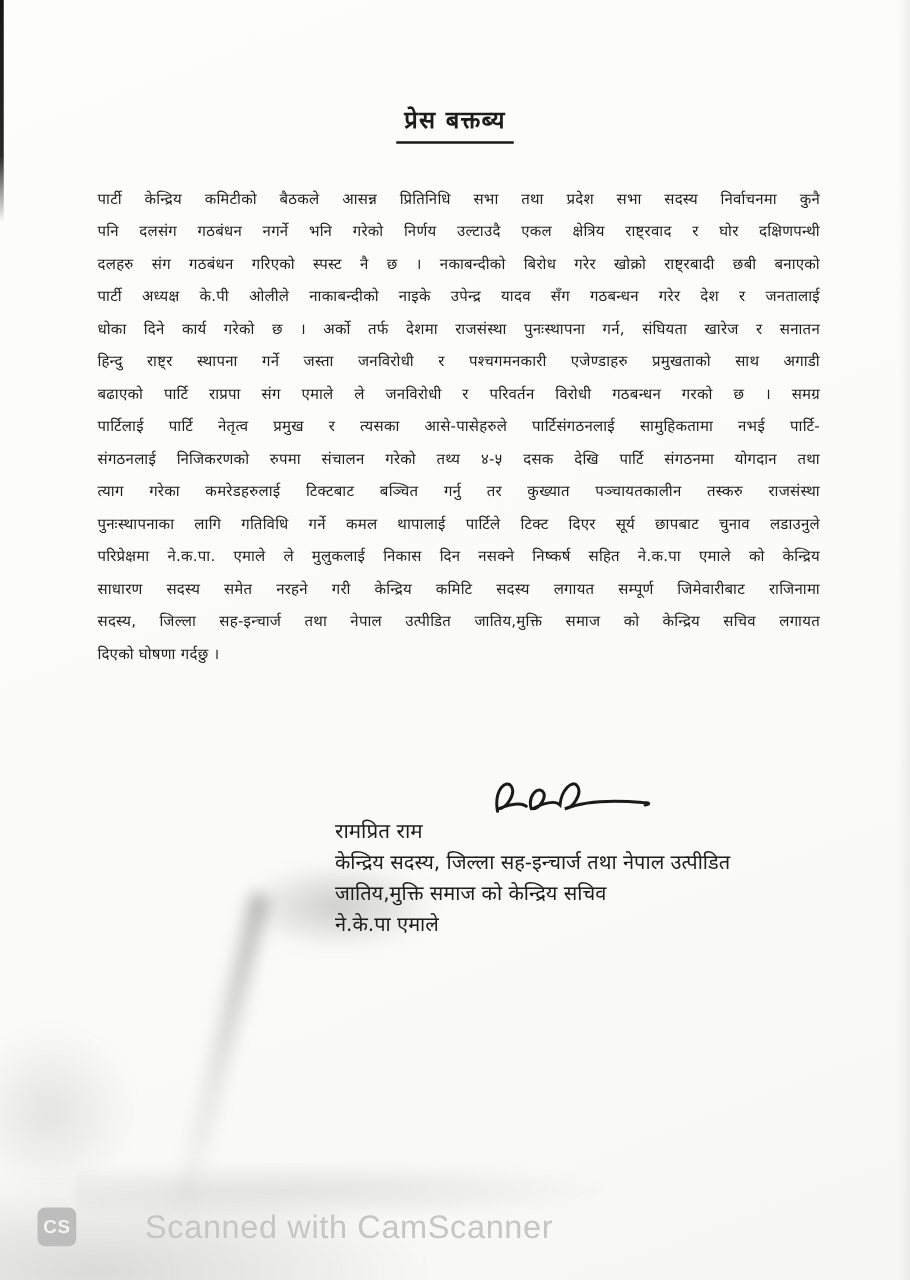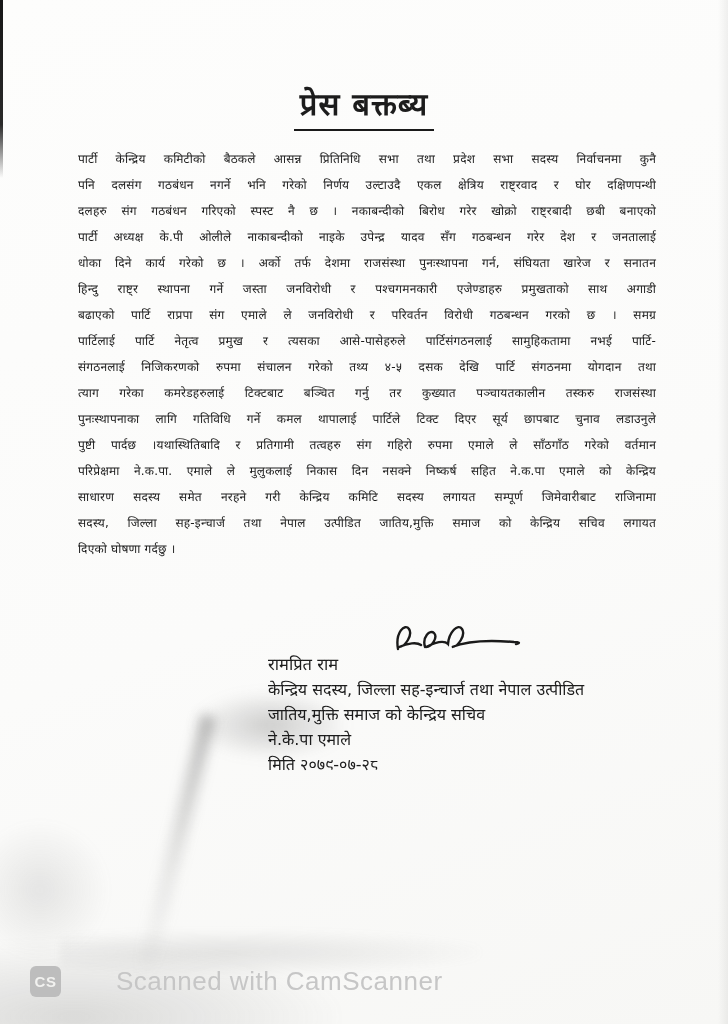--- a/index.html
+++ b/index.html
@@ -51,21 +51,21 @@
     background:radial-gradient(ellipse at 40% 50%,rgba(130,130,130,.18),rgba(130,130,130,0) 75%);
     filter:blur(3px);
   }
   
   .title-wrap{
     position:absolute;top:82px;left:0;width:100%;
     text-align:center;
   }
   .title-text{
     display:inline-block;
-    font-size:31px;font-weight:bold;
+    font-size:19px;font-weight:bold;
     letter-spacing:1px;
     border-bottom:2px solid #1a1a1a;
     padding:0 6px 5px 6px;
   }
   
   .body-block{
     position:absolute;left:78px;top:146px;width:578px;
   }
   .body-line{
     height:26px;line-height:26px;
@@ -130,39 +130,37 @@
     <div class="body-line">पनि दलसंग गठबंधन नगर्ने भनि गरेको निर्णय उल्टाउदै एकल क्षेत्रिय राष्ट्रवाद र घोर दक्षिणपन्थी</div>
     <div class="body-line">दलहरु संग गठबंधन गरिएको स्पस्ट नै छ । नकाबन्दीको बिरोध गरेर खोक्रो राष्ट्रबादी छबी बनाएको</div>
     <div class="body-line">पार्टी अध्यक्ष के.पी ओलीले नाकाबन्दीको नाइके उपेन्द्र यादव सँग गठबन्धन गरेर देश र जनतालाई</div>
     <div class="body-line">धोका दिने कार्य गरेको छ । अर्को तर्फ देशमा राजसंस्था पुनःस्थापना गर्न, संघियता खारेज र सनातन</div>
     <div class="body-line">हिन्दु राष्ट्र स्थापना गर्ने जस्ता जनविरोधी र पश्चगमनकारी एजेण्डाहरु प्रमुखताको साथ अगाडी</div>
     <div class="body-line">बढाएको पार्टि राप्रपा संग एमाले ले जनविरोधी र परिवर्तन विरोधी गठबन्धन गरको छ । समग्र</div>
     <div class="body-line">पार्टिलाई पार्टि नेतृत्व प्रमुख र त्यसका आसे-पासेहरुले पार्टिसंगठनलाई सामुहिकतामा नभई पार्टि-</div>
     <div class="body-line">संगठनलाई निजिकरणको रुपमा संचालन गरेको तथ्य ४-५ दसक देखि पार्टि संगठनमा योगदान तथा</div>
     <div class="body-line">त्याग गरेका कमरेडहरुलाई टिक्टबाट बञ्चित गर्नु तर कुख्यात पञ्चायतकालीन तस्करु राजसंस्था</div>
     <div class="body-line">पुनःस्थापनाका लागि गतिविधि गर्ने कमल थापालाई पार्टिले टिक्ट दिएर सूर्य छापबाट चुनाव लडाउनुले</div>
-    <div class="body-line">पुष्टी पार्दछ ।यथास्थितिबादि र प्रतिगामी तत्वहरु संग गहिरो रुपमा एमाले ले साँठगाँठ गरेको वर्तमान</div>
     <div class="body-line">परिप्रेक्षमा ने.क.पा. एमाले ले मुलुकलाई निकास दिन नसक्ने निष्कर्ष सहित ने.क.पा एमाले को केन्द्रिय</div>
     <div class="body-line">साधारण सदस्य समेत नरहने गरी केन्द्रिय कमिटि सदस्य लगायत सम्पूर्ण जिमेवारीबाट राजिनामा</div>
     <div class="body-line">सदस्य, जिल्ला सह-इन्चार्ज तथा नेपाल उत्पीडित जातिय,मुक्ति समाज को केन्द्रिय सचिव लगायत</div>
     <div class="body-line last">दिएको घोषणा गर्दछु ।</div>
   </div>
 
   <div class="sig-block">
     <svg class="sig-mark" width="140" height="40" viewBox="0 0 140 40">
       <path d="M10 31 C7 14 17 5 21 11 C25 17 17 29 11 29 C20 25 29 24 33 27
                M37 29 C34 19 42 11 46 15 C50 19 44 29 38 29 C48 24 56 22 60 26
                C61 14 70 5 74 11 C78 17 70 29 64 29 C74 25 92 21 126 24
                C131 24 133 25 128 26" stroke="#1a1a1a" stroke-width="2.4" fill="none" stroke-linecap="round"></path>
     </svg>
     <div class="sig-name">रामप्रित राम</div>
     <div>केन्द्रिय सदस्य, जिल्ला सह-इन्चार्ज तथा नेपाल उत्पीडित</div>
     <div>जातिय,मुक्ति समाज को केन्द्रिय सचिव</div>
     <div>ने.के.पा एमाले</div>
-    <div>मिति २०७९-०७-२८</div>
   </div>
 
   <div class="watermark">
     <div class="cs-badge">CS</div>
     <div class="cs-text">Scanned with CamScanner</div>
   </div>
 
 </div>
 
 </body></html>

